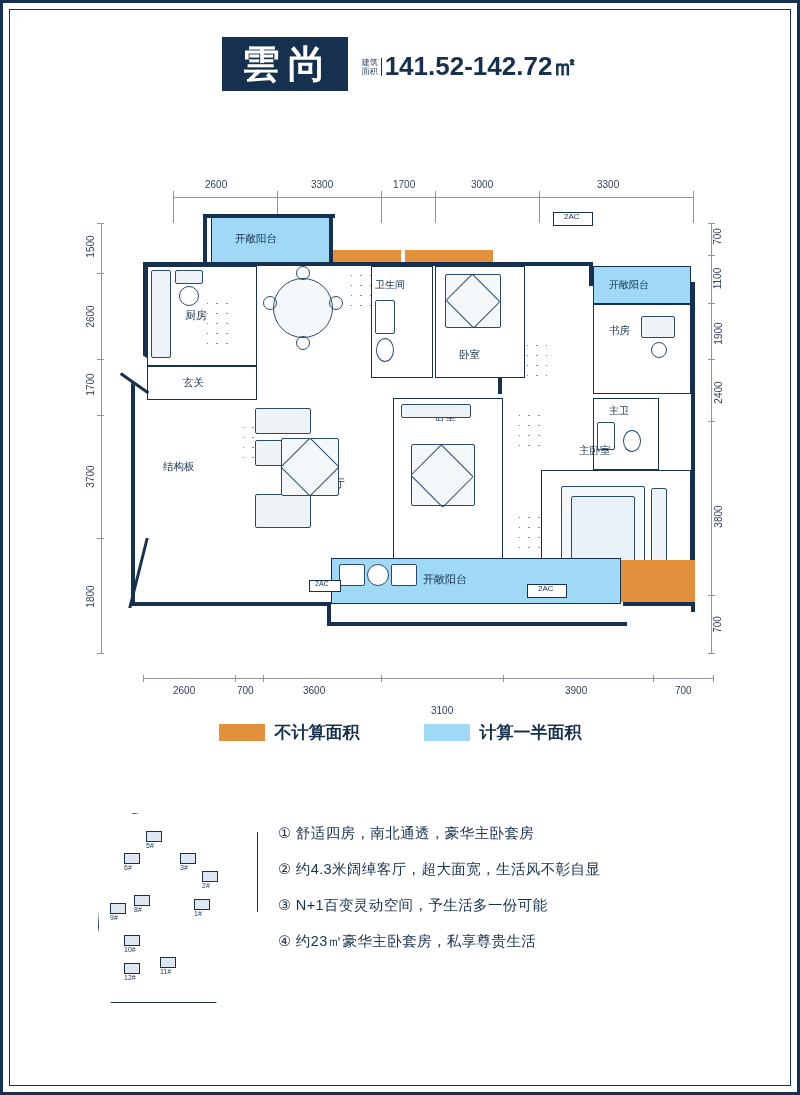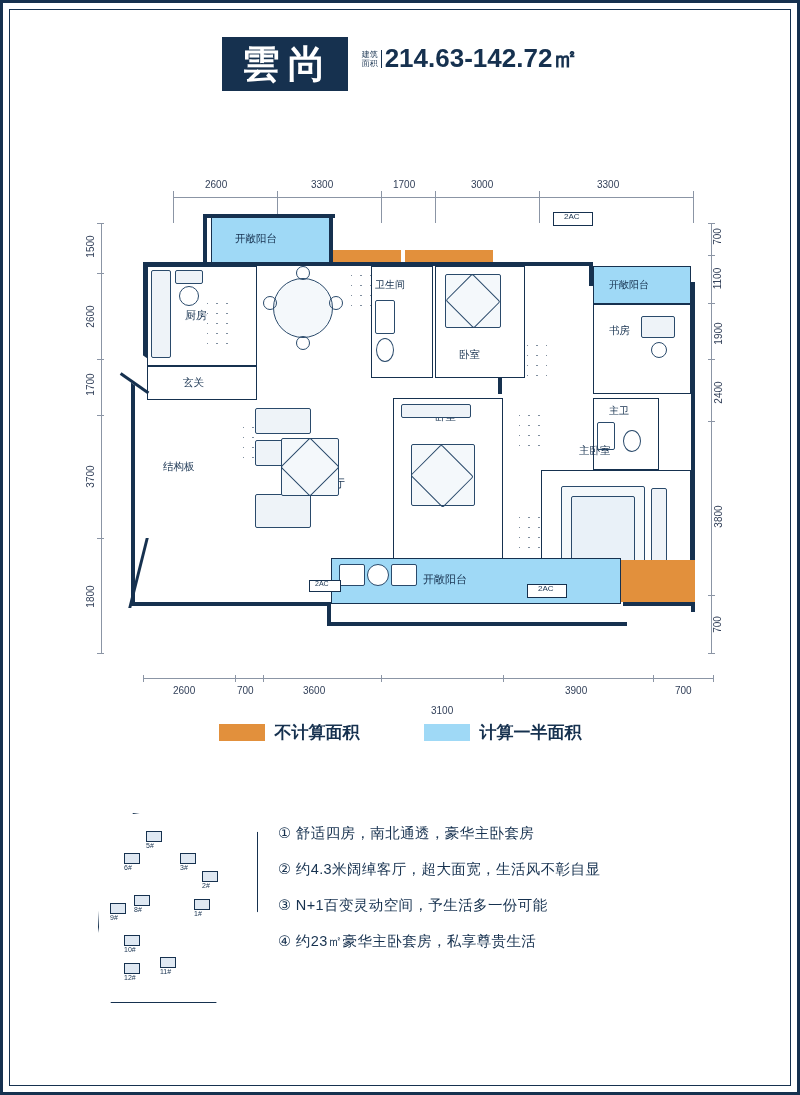--- a/index.html
+++ b/index.html
@@ -29,21 +29,21 @@
     font-family:"Liberation Serif","DejaVu Serif",serif;
     font-size:38px;font-weight:bold;letter-spacing:8px;
     padding:8px 14px 8px 20px;line-height:1;
     margin-right:14px;
   }
   .title-right{padding-top:2px;}
   .subtitle{
     font-size:27px;font-weight:bold;letter-spacing:1px;line-height:1.1;color:#16314f;
     font-family:"Liberation Sans","DejaVu Sans",sans-serif;
   }
-  .areaRow{display:flex;align-items:center;margin-top:2px;}
+  .areaRow{display:flex;align-items:center;margin-top:10px;}
   .areaTag{
     font-size:8px;line-height:9px;color:#16314f;margin-right:3px;border-right:1px solid #16314f;
     padding-right:3px;text-align:center;
   }
   .areaVal{font-size:26px;font-weight:bold;letter-spacing:0px;}
   
   .plan{position:absolute;left:60px;top:160px;width:690px;height:560px;}
   .dimTxt{position:absolute;font-size:10px;color:#33415a;}
   .dimLine{position:absolute;background:#8b95a5;}
   .tick{position:absolute;width:1px;height:7px;background:#8b95a5;}
@@ -101,21 +101,21 @@
 <div class="page">
 
   <div class="header">
     <div class="title-box">雲尚</div>
     <div class="title-right">
       <div class="areaRow">
         <div class="areaTag">
           <div>建筑</div>
           <div>面积</div>
         </div>
-        <div class="areaVal">214.63-142.72㎡</div>
+        <div class="areaVal">141.52-142.72㎡</div>
       </div>
     </div>
   </div>
 
   <div class="plan">
 
     <div class="dimLine" style="left:110px;top:34px;width:520px;height:1px;"></div>
     <div class="tick" style="left:110px;top:28px;"></div>
     <div class="tick" style="left:214px;top:28px;"></div>
     <div class="tick" style="left:318px;top:28px;"></div>

